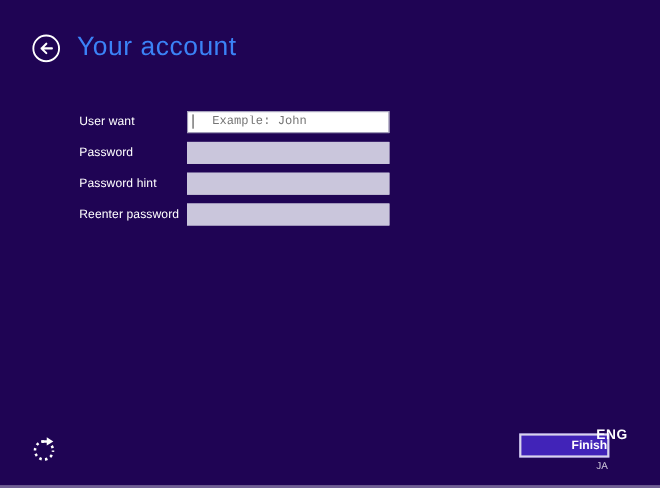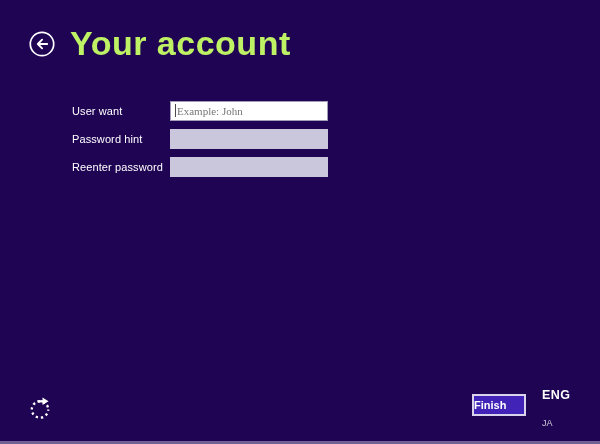--- a/index.html
+++ b/index.html
@@ -22,40 +22,40 @@
   
   .back-btn {
     position: absolute; left: 29px; top: 31px;
     width: 26px; height: 26px;
     background: transparent; border: none; padding: 0;
     cursor: pointer;
   }
   .back-btn svg { display: block; }
   .page-title {
     position: absolute; left: 70px; top: 23px;
-    font-size: 34px; font-weight: 700;
-    color: #bef264; letter-spacing: 0.5px;
+    font-size: 24px; font-weight: 400;
+    color: #3b82f6; letter-spacing: 0.5px;
     line-height: 40px; white-space: nowrap;
   }
   .intro {
     position: absolute; left: 72px; top: 78px;
     width: 480px; font-size: 10.5px; line-height: 13px;
     color: #eceaf4; letter-spacing: 0.1px;
   }
 
   
   .form { position: absolute; left: 72px; top: 101px; }
   .row { display: flex; align-items: center; height: 20px; margin-bottom: 8px; }
   .row label {
     width: 98px; font-size: 11px; color: #ffffff; letter-spacing: 0.1px;
   }
   .row input {
-    width: 158px; height: 20px;
-    font-family: Liberation Serif, serif;
-    font-size: 11px; padding: 0 6px;
+    width: 184px; height: 20px;
+    font-family: Liberation Mono, monospace;
+    font-size: 11px; padding: 0 22px;
     outline: none; border-radius: 0;
   }
   .row input.txt {
     background: var(--field-enabled);
     border: 1px solid #a19cb8;
     color: #1a1a1a;
   }
   .row input.txt::placeholder { color: #767676; opacity: 1; }
   .row input.pw {
     background: var(--field-disabled);
@@ -69,26 +69,26 @@
   .row-wrap { position: relative; }
 
   
   .ease-btn {
     position: absolute; left: 28px; top: 396px;
     width: 25px; height: 25px;
     background: transparent; border: none; padding: 0; cursor: pointer;
   }
   .finish-btn {
     position: absolute; left: 472px; top: 394px;
-    width: 54px; height: 22px;
+    width: 82px; height: 22px;
     background: var(--accent);
     border: 2px solid #d9d4ec;
     color: #ffffff; font-family: "Liberation Sans", sans-serif;
     font-size: 11px; font-weight: bold;
-    line-height: 16px; text-align: left; cursor: pointer;
+    line-height: 16px; text-align: right; cursor: pointer;
   }
   .lang {
     position: absolute; left: 542px; top: 388px; width: 48px;
     text-align: left; cursor: pointer;
   }
   .lang .primary { font-size: 12.5px; font-weight: bold; color: #ffffff; letter-spacing: 0.5px; }
   .lang .secondary { font-size: 9px; color: rgba(255,255,255,0.78); margin-top: 16px; }
 
   
   .watermark {
@@ -124,20 +124,24 @@
   <h1 class="page-title">Your account</h1>
 
 
   <div class="form">
     <div class="row row-wrap">
       <label>User want</label>
       <input type="text" class="txt" placeholder="Example: John" style="">
       <div class="caret"></div>
     </div>
     <div class="row">
+      <label>Password</label>
+      <input type="password" class="pw" placeholder="" style="">
+    </div>
+    <div class="row">
       <label>Password hint</label>
       <input type="text" class="pw" placeholder="" style="">
     </div>
     <div class="row">
       <label>Reenter password</label>
       <input type="password" class="pw" placeholder="" style="">
     </div>
   </div>
 
   <button class="ease-btn" aria-label="Ease of access">

